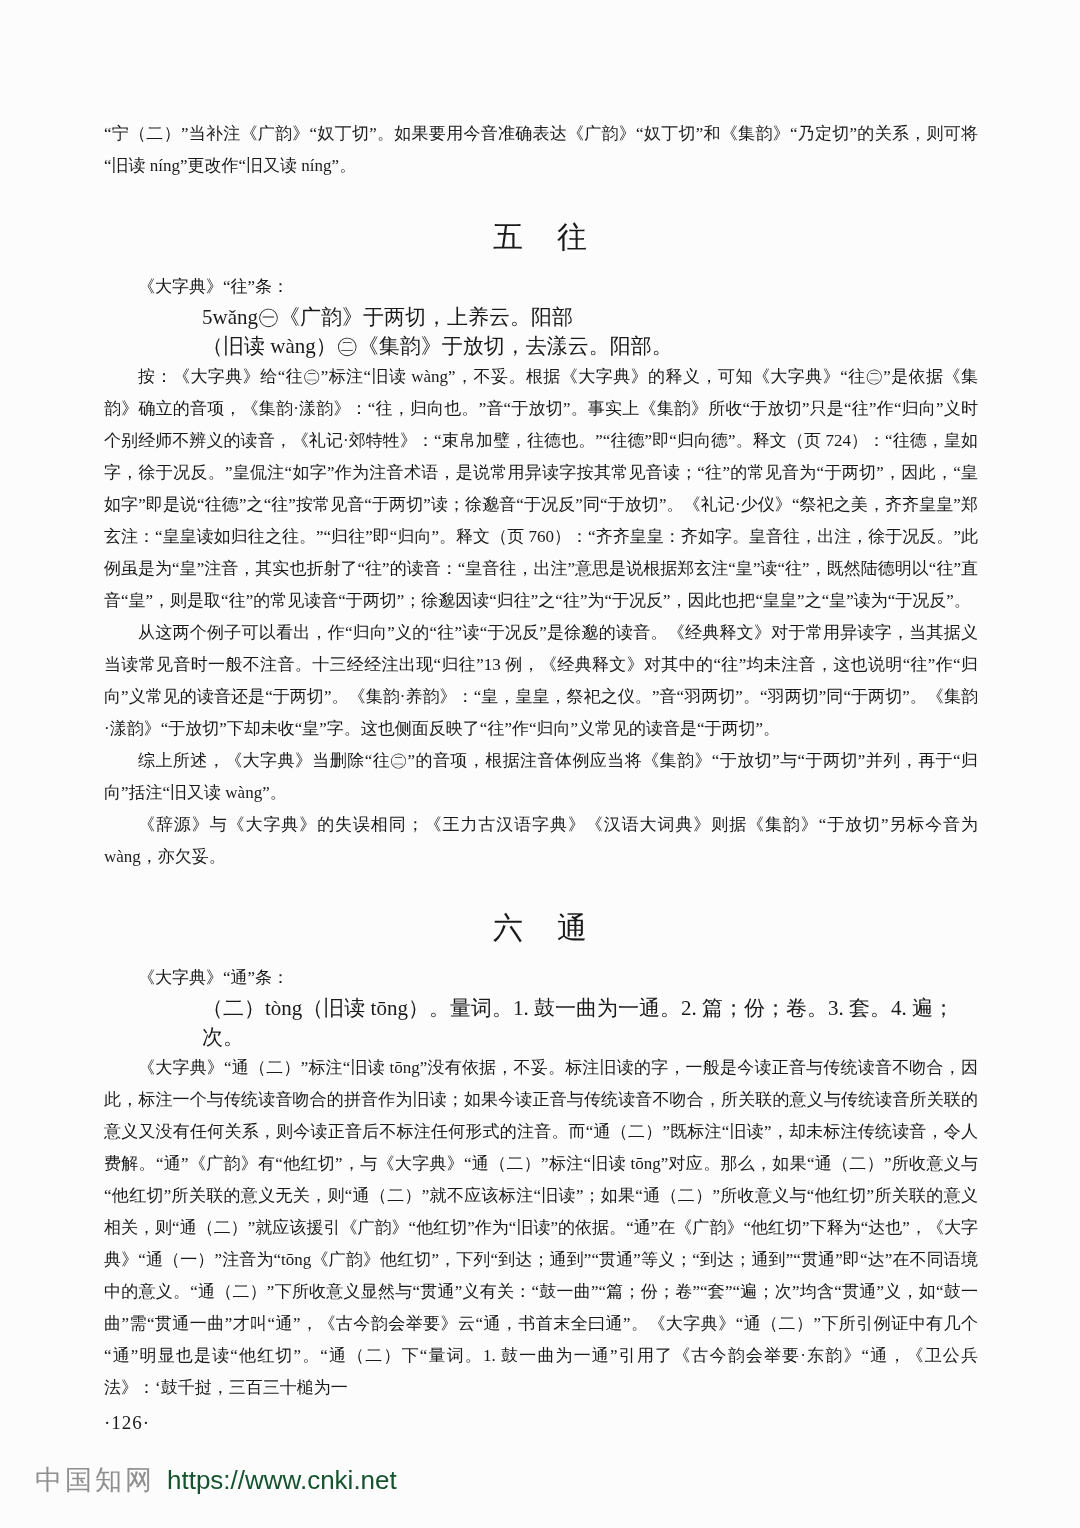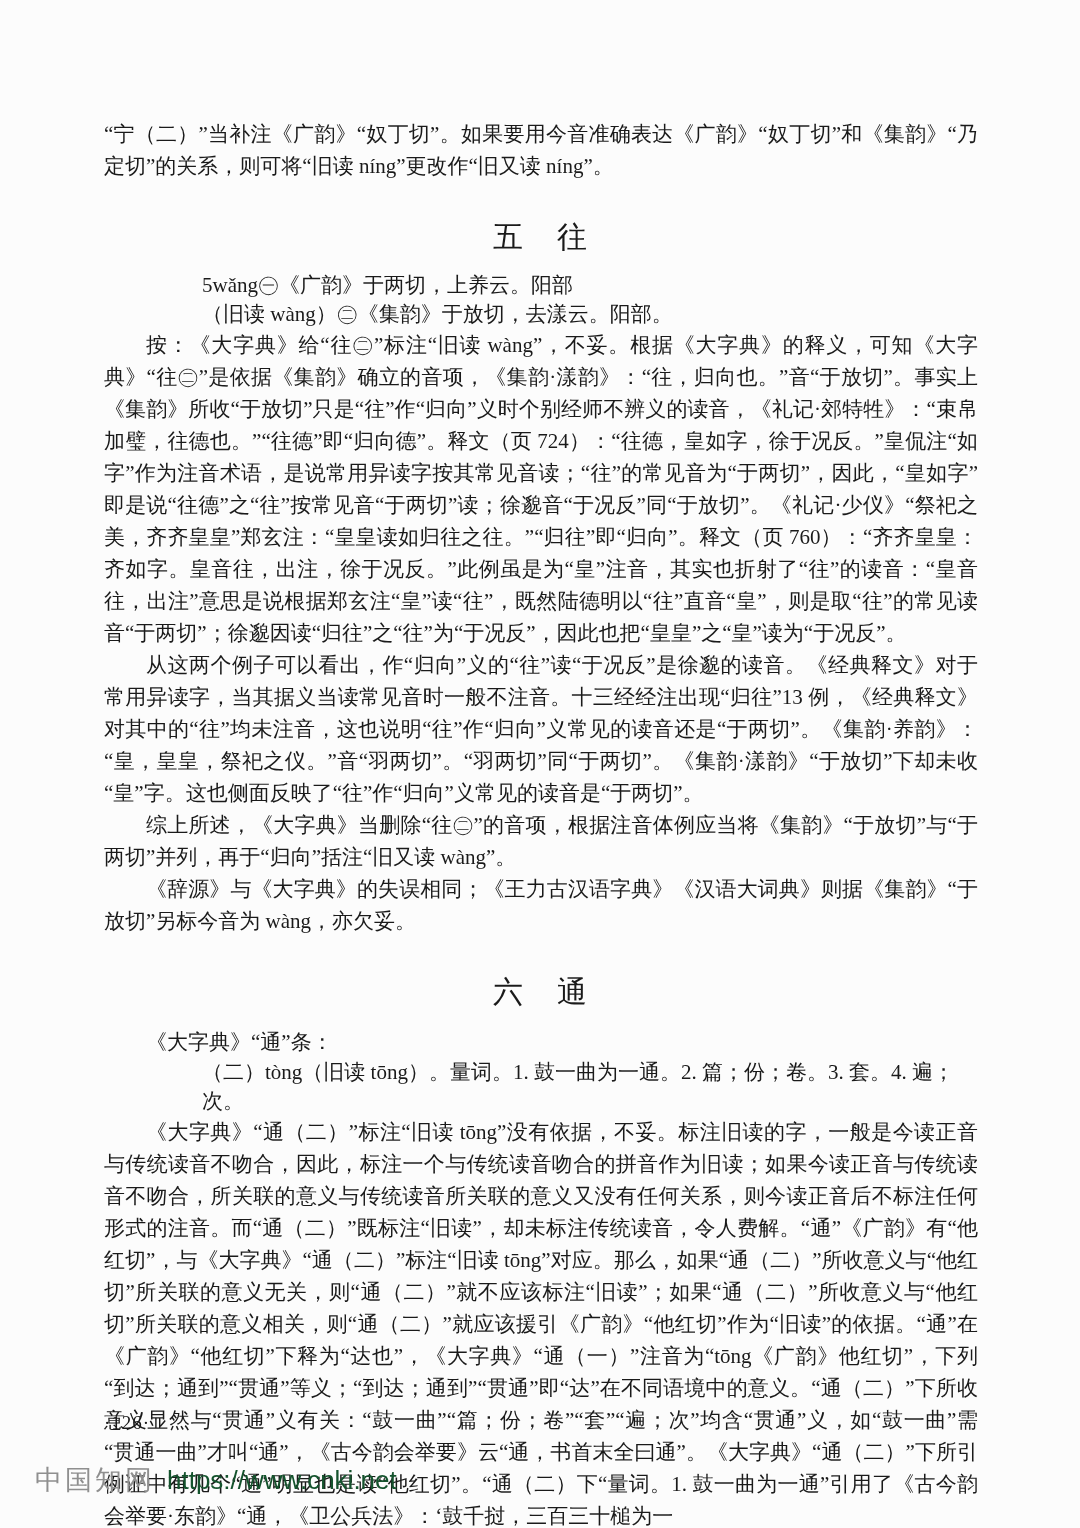--- a/index.html
+++ b/index.html
@@ -17,21 +17,21 @@
     font-family: "Liberation Serif", "DejaVu Serif", serif;
     overflow: hidden;
   }
   .content {
     position: absolute;
     left: 104px;
     top: 118px;
     width: 874px;
   }
   .para {
-    font-size: 21px;
+    font-size: 17px;
     line-height: 32px;
     text-align: justify;
     margin: 0;
   }
   .indent {
     text-indent: 2em;
   }
   .section-heading {
     font-size: 30px;
     font-weight: 500;
@@ -79,20 +79,21 @@
 </head>
 <body>
 
 <div class="page">
   <div class="content">
 
     <p class="para">“宁（二）”当补注《广韵》“奴丁切”。如果要用今音准确表达《广韵》“奴丁切”和《集韵》“乃定切”的关系，则可将“旧读 níng”更改作“旧又读 níng”。</p>
 
     <h2 class="section-heading">五　往</h2>
 
+    <p class="para indent">《大字典》“往”条：</p>
 
     <div class="entry-block">
       <div class="entry-line">5wǎng㊀《广韵》于两切，上养云。阳部</div>
       <div class="entry-line">（旧读 wàng）㊁《集韵》于放切，去漾云。阳部。</div>
     </div>
 
     <p class="para indent">按：《大字典》给“往㊁”标注“旧读 wàng”，不妥。根据《大字典》的释义，可知《大字典》“往㊁”是依据《集韵》确立的音项，《集韵·漾韵》：“往，归向也。”音“于放切”。事实上《集韵》所收“于放切”只是“往”作“归向”义时个别经师不辨义的读音，《礼记·郊特牲》：“束帛加璧，往德也。”“往德”即“归向德”。释文（页 724）：“往德，皇如字，徐于况反。”皇侃注“如字”作为注音术语，是说常用异读字按其常见音读；“往”的常见音为“于两切”，因此，“皇如字”即是说“往德”之“往”按常见音“于两切”读；徐邈音“于况反”同“于放切”。《礼记·少仪》“祭祀之美，齐齐皇皇”郑玄注：“皇皇读如归往之往。”“归往”即“归向”。释文（页 760）：“齐齐皇皇：齐如字。皇音往，出注，徐于况反。”此例虽是为“皇”注音，其实也折射了“往”的读音：“皇音往，出注”意思是说根据郑玄注“皇”读“往”，既然陆德明以“往”直音“皇”，则是取“往”的常见读音“于两切”；徐邈因读“归往”之“往”为“于况反”，因此也把“皇皇”之“皇”读为“于况反”。</p>
 
     <p class="para indent">从这两个例子可以看出，作“归向”义的“往”读“于况反”是徐邈的读音。《经典释文》对于常用异读字，当其据义当读常见音时一般不注音。十三经经注出现“归往”13 例，《经典释文》对其中的“往”均未注音，这也说明“往”作“归向”义常见的读音还是“于两切”。《集韵·养韵》：“皇，皇皇，祭祀之仪。”音“羽两切”。“羽两切”同“于两切”。《集韵·漾韵》“于放切”下却未收“皇”字。这也侧面反映了“往”作“归向”义常见的读音是“于两切”。</p>
 

